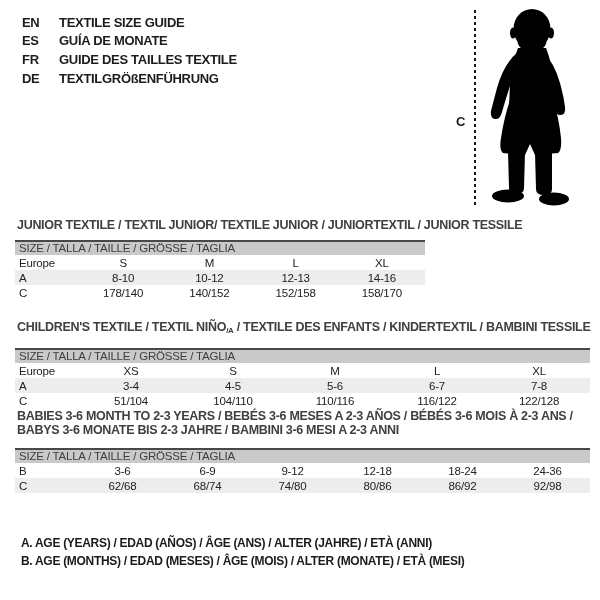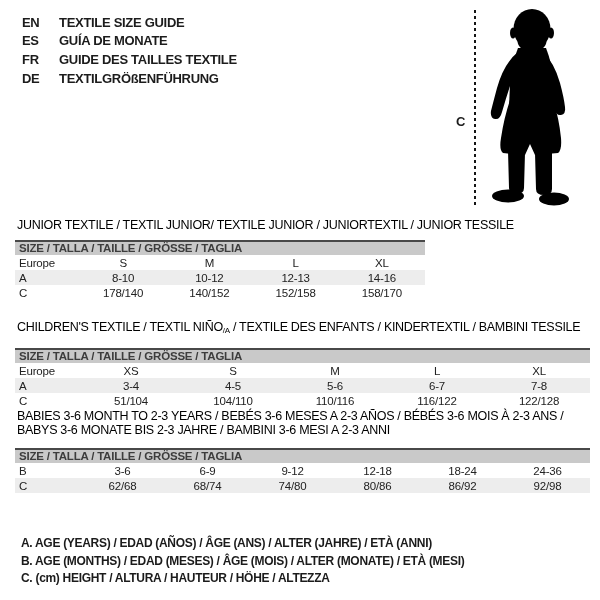--- a/index.html
+++ b/index.html
@@ -27,31 +27,31 @@
     background:repeating-linear-gradient(to bottom, #151515 0 3px, transparent 3px 6px);
   }
   .figure svg { position:absolute; left:33px; top:0; }
 
   
   .size-section { position:absolute; left:15px; }
   .s1 { top:218px; width:410px; }
   .s2 { top:320px; width:575px; }
   .s3 { top:409px; width:575px; }
   .section-title {
-    font-size:12.5px; font-weight:normal; letter-spacing:-0.3px;
-    line-height:14px; white-space:nowrap; color:#000000; padding-left:2px;
+    font-size:12.5px; font-weight:bold; letter-spacing:-0.3px;
+    line-height:14px; white-space:nowrap; color:#404040; padding-left:2px;
   }
   .s1 .section-title { margin-bottom:8px; }
   .s2 .section-title { margin-bottom:10px; }
   .s3 .section-title { margin-bottom:11px; }
   .sub-part { font-size:8px; vertical-align:-2px; }
 
   .size-bar {
     height:15px; background:#c9c9c9; border-top:2px solid #484848;
-    font-size:11.5px; font-weight:bold; letter-spacing:-0.2px; color:#3d3d3d;
+    font-size:11.5px; font-weight:normal; letter-spacing:-0.2px; color:#3d3d3d;
     line-height:13px; padding-left:4px; white-space:nowrap; overflow:hidden;
   }
   table { border-collapse:collapse; table-layout:fixed; width:100%; }
   td {
     height:15px; font-size:11.5px; letter-spacing:-0.2px; color:#222222;
     text-align:center; padding:0; white-space:nowrap; overflow:hidden;
   }
   td:first-child { width:65px; text-align:left; padding-left:4px; }
   tr:nth-child(even) td { background:#ededed; }
 
@@ -196,16 +196,15 @@
             <td>86/92</td>
             <td>92/98</td>
           </tr>
         </tbody>
     </table>
   </section>
 
   <div class="legend">
     <div class="legend-line">A. AGE (YEARS) / EDAD (AÑOS) / ÂGE (ANS) / ALTER (JAHRE) / ETÀ (ANNI)</div>
     <div class="legend-line">B. AGE (MONTHS) / EDAD (MESES) / ÂGE (MOIS) / ALTER (MONATE) / ETÀ (MESI)</div>
-    <div class="legend-line">C. (cm) HEIGHT / ALTURA / HAUTEUR / HÖHE / ALTEZZA</div>
   </div>
 
 </div>
 
 </body></html>

